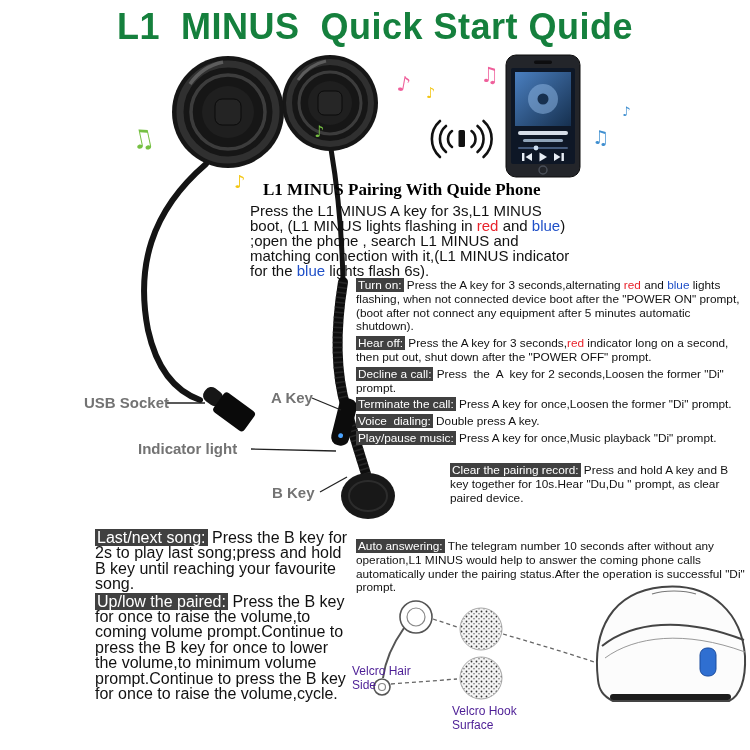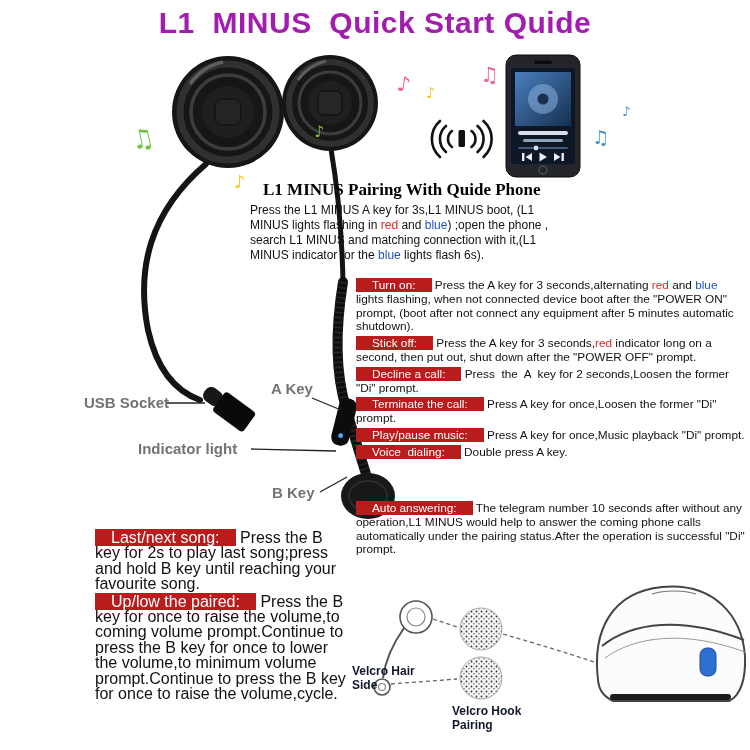--- a/index.html
+++ b/index.html
@@ -1,39 +1,39 @@
 <!DOCTYPE html>
 <html><head>
 <meta charset="utf-8">
 <style>
   html,body{margin:0;padding:0;background:#fff;}
   .page{position:relative;width:750px;height:750px;background:#fff;overflow:hidden;
         font-family:"Liberation Sans",sans-serif;color:#111;}
   .art{position:absolute;left:0;top:0;width:750px;height:750px;}
   h1.title{position:absolute;top:6px;left:0;width:100%;text-align:center;margin:0;
-        font-size:30px;font-weight:bold;white-space:pre;letter-spacing:.5px;color:#a21caf;}
+        font-size:36px;font-weight:bold;white-space:pre;letter-spacing:.5px;color:#15803d;}
   .pair-head{position:absolute;left:263px;top:180px;margin:0;
         font-family:"Liberation Serif",serif;font-size:17px;font-weight:bold;color:#000;}
   .pair-body{position:absolute;left:250px;top:203px;width:320px;margin:0;
-        font-size:12px;line-height:15px;white-space:pre-wrap;}
+        font-size:15px;line-height:15px;white-space:pre-wrap;}
   .dev-label{position:absolute;font-weight:bold;font-size:15px;color:#737373;}
   .usb-label{left:84px;top:394px;}
   .ind-label{left:138px;top:440px;}
-  .akey-label{left:271px;top:380px;}
+  .akey-label{left:271px;top:389px;}
   .bkey-label{left:272px;top:484px;}
   .col-a{position:absolute;left:356px;top:279px;width:392px;}
   .clear-block{position:absolute;left:450px;top:464px;width:297px;}
-  .auto-block{position:absolute;left:356px;top:502px;width:392px;}
+  .auto-block{position:absolute;left:356px;top:540px;width:392px;}
   .col-b{position:absolute;left:95px;top:530px;width:253px;}
   .instr{margin:0 0 3px 0;font-size:11.8px;line-height:13.8px;white-space:pre-wrap;}
   .col-b .instr{font-size:16px;line-height:15.4px;margin-bottom:2px;}
-  .hl{background:#b91c1c;color:#fff;padding:0 16px;}
+  .hl{background:#404040;color:#fff;padding:0 2px;}
   .seg-red{color:#e8232b;}
   .seg-blue{color:#2050c8;}
-  .inst-label{position:absolute;font-size:12px;line-height:14px;color:#0f172a;font-weight:bold;}
+  .inst-label{position:absolute;font-size:12px;line-height:14px;color:#4c1d95;}
   .velcro-hair{left:352px;top:664px;width:72px;}
   .velcro-hook{left:452px;top:704px;width:92px;}
   .stick-note{left:556px;top:704px;width:172px;}
 </style>
 </head>
 <body>
 
 <div class="page">
 
   <svg class="art" viewBox="0 0 750 750" aria-hidden="true">
@@ -172,33 +172,36 @@
   <h2 class="pair-head">L1 MINUS Pairing With Quide Phone</h2>
   <p class="pair-body"><span>Press the L1 MINUS A key for 3s,L1 MINUS boot, (L1 MINUS lights flashing in </span><span class="seg-red">red</span><span> and </span><span class="seg-blue">blue</span><span>) ;open the phone , search L1 MINUS and matching connection with it,(L1 MINUS indicator for the </span><span class="seg-blue">blue</span><span> lights flash 6s).</span></p>
 
   <div class="dev-label usb-label">USB Socket</div>
   <div class="dev-label ind-label">Indicator light</div>
   <div class="dev-label akey-label">A Key</div>
   <div class="dev-label bkey-label">B Key</div>
 
   <div class="col-a">
     <p class="instr"><span class="hl">Turn on:</span><span><span> Press the A key for 3 seconds,alternating </span><span class="seg-red">red</span><span> and </span><span class="seg-blue">blue</span><span> lights flashing, when not connected device boot after the "POWER ON" prompt, (boot after not connect any equipment after 5 minutes automatic shutdown).</span></span></p>
-    <p class="instr"><span class="hl">Stick off:</span><span><span> Press the A key for 3 seconds,</span><span class="seg-red">red</span><span> indicator long on a second, then put out, shut down after the "POWER OFF" prompt.</span></span></p>
+    <p class="instr"><span class="hl">Hear off:</span><span><span> Press the A key for 3 seconds,</span><span class="seg-red">red</span><span> indicator long on a second, then put out, shut down after the "POWER OFF" prompt.</span></span></p>
     <p class="instr"><span class="hl">Decline a call:</span><span><span> Press  the  A  key for 2 seconds,Loosen the former "Di" prompt.</span></span></p>
     <p class="instr"><span class="hl">Terminate the call:</span><span><span> Press A key for once,Loosen the former "Di" prompt.</span></span></p>
+    <p class="instr"><span class="hl">Voice  dialing:</span><span><span> Double press A key.</span></span></p>
     <p class="instr"><span class="hl">Play/pause music:</span><span><span> Press A key for once,Music playback "Di" prompt.</span></span></p>
-    <p class="instr"><span class="hl">Voice  dialing:</span><span><span> Double press A key.</span></span></p>
-  </div>
-
+  </div>
+
+  <div class="clear-block">
+    <p class="instr"><span class="hl">Clear the pairing record:</span><span><span> Press and hold A key and B key together for 10s.Hear "Du,Du " prompt, as clear paired device.</span></span></p>
+  </div>
 
   <div class="auto-block">
     <p class="instr"><span class="hl">Auto answering:</span><span><span> The telegram number 10 seconds after without any operation,L1 MINUS would help to answer the coming phone calls automatically under the pairing status.After the operation is successful "Di" prompt.</span></span></p>
   </div>
 
   <div class="col-b">
     <p class="instr"><span class="hl">Last/next song:</span><span><span> Press the B key for 2s to play last song;press and hold B key until reaching your favourite song.</span></span></p>
     <p class="instr"><span class="hl">Up/low the paired:</span><span><span> Press the B key for once to raise the volume,to coming volume prompt.Continue to press the B key for once to lower the volume,to minimum volume prompt.Continue to press the B key for once to raise the volume,cycle.</span></span></p>
   </div>
 
   <div class="inst-label velcro-hair">Velcro Hair Side</div>
-  <div class="inst-label velcro-hook">Velcro Hook Pairing</div>
+  <div class="inst-label velcro-hook">Velcro Hook Surface</div>
 
 </div>
 
 </body></html>

